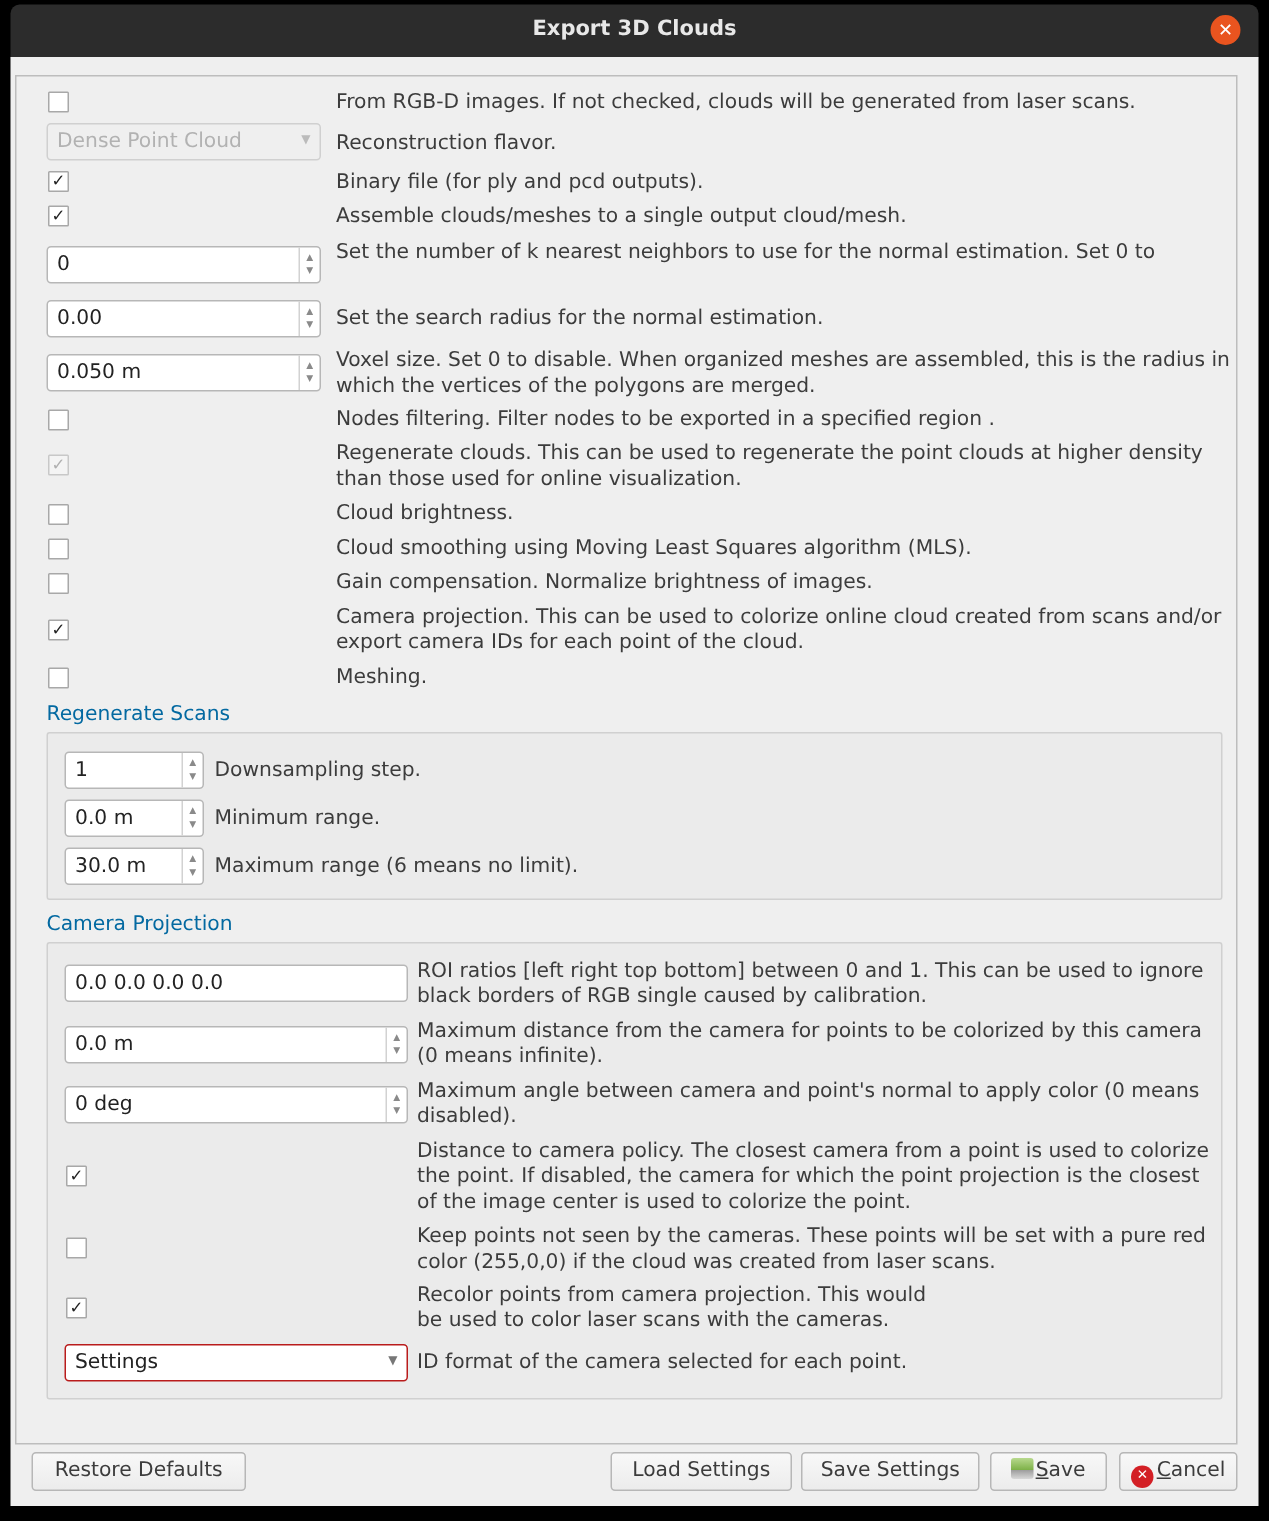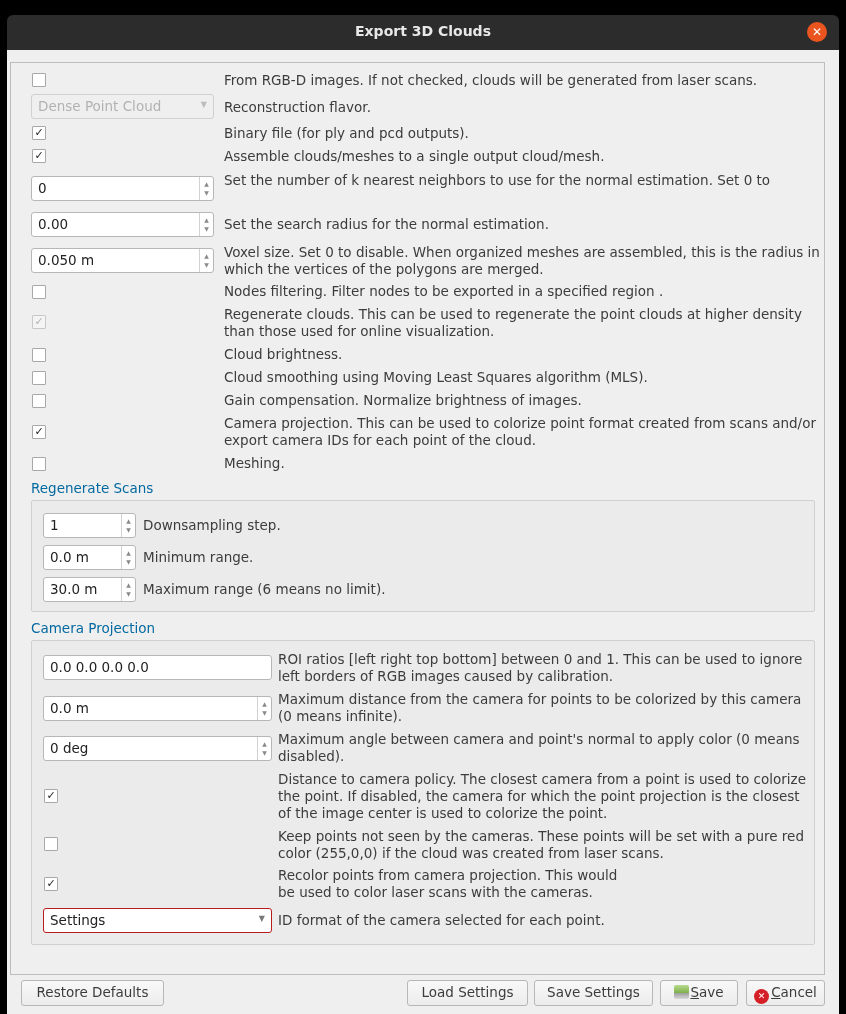--- a/index.html
+++ b/index.html
@@ -1,18 +1,18 @@
 <!DOCTYPE html>
 <html><head>
 <meta charset="utf-8">
 <style>
 *{box-sizing:border-box;margin:0;padding:0}
 html,body{width:846px;height:1014px;background:#000;overflow:hidden}
 body{font-family:"DejaVu Sans","Liberation Sans",sans-serif;font-size:13.5px;color:#3c3c3c;position:relative}
-.win{position:absolute;left:0;top:12px;width:846px;height:998px;background:#000}
+.win{position:absolute;left:0;top:0;width:846px;height:998px;background:#000}
 .titlebar{position:absolute;left:7px;top:3px;width:832px;height:36px;background:#2c2c2c;border-radius:6px 6px 0 0;color:#e8e8e8;font-weight:bold;font-size:14px;text-align:center;line-height:33px}
 .closebtn{position:absolute;right:12px;top:7px;width:20px;height:20px;border-radius:50%;background:#e9541f;color:#fff;font-size:12px;line-height:20px;text-align:center;font-weight:normal}
 .body{position:absolute;left:7px;top:38px;width:832px;height:966px;background:#efefef}
 .panel{position:absolute;left:3px;top:12px;width:815px;height:913px;border:1px solid #bdbdbd;background:#efefef}
 .lbl{position:absolute;left:213px;line-height:17px;color:#3c3c3c}
 .cb{position:absolute;width:14px;height:14px;border:1px solid #a8a8a8;background:#fff;border-radius:1px;font-size:11px;line-height:12px;text-align:center;color:#222}
 .cb.dis{background:#f4f4f4;color:#b0b0b0;border-color:#c8c8c8}
 .spin{position:absolute;height:25px;border:1px solid #b7b7b7;border-radius:3px;background:#fff}
 .spin .val{position:absolute;left:6px;top:3px;line-height:17px;color:#222}
 .spin .arr{position:absolute;right:0;top:0;width:14px;height:23px;border-left:1px solid #d2d2d2;font-size:6px;color:#8a8a8a;text-align:center;line-height:9px;padding-top:2px}
@@ -92,21 +92,21 @@
       <div class="lbl" style="top:283px">Cloud brightness.</div>
 
       <div class="cb" style="left:21px;top:308px"></div>
       <div class="lbl" style="top:306px">Cloud smoothing using Moving Least Squares algorithm (MLS).</div>
 
       <div class="cb" style="left:21px;top:331px"></div>
       <div class="lbl" style="top:329px">Gain compensation. Normalize brightness of images.</div>
 
       <div class="cb" style="left:21px;top:362px">✓</div>
       <div class="lbl" style="top:352px">
-        <div>Camera projection. This can be used to colorize point format created from scans and/or</div>
+        <div>Camera projection. This can be used to colorize online cloud created from scans and/or</div>
         <div>export camera IDs for each point of the cloud.</div>
       </div>
 
       <div class="cb" style="left:21px;top:394px"></div>
       <div class="lbl" style="top:392px">Meshing.</div>
 
       <div class="group-title" style="top:417px">Regenerate Scans</div>
       <div class="group" style="top:437px;height:112px">
         <div class="spin" style="left:11px;top:12px;width:93px">
           <span class="val">1</span>
@@ -127,21 +127,21 @@
         <div class="lbl" style="left:111px;top:80px">Maximum range (6 means no limit).</div>
       </div>
 
       <div class="group-title" style="top:557px">Camera Projection</div>
       <div class="group" style="top:577px;height:305px">
         <div class="spin" style="left:11px;top:14px;width:229px">
           <span class="val">0.0 0.0 0.0 0.0</span>
         </div>
         <div class="lbl" style="left:246px;top:10px">
           <div>ROI ratios [left right top bottom] between 0 and 1. This can be used to ignore</div>
-          <div>left borders of RGB images caused by calibration.</div>
+          <div>black borders of RGB single caused by calibration.</div>
         </div>
 
         <div class="spin" style="left:11px;top:55px;width:229px">
           <span class="val">0.0 m</span>
           <span class="arr">▲<br>▼</span>
         </div>
         <div class="lbl" style="left:246px;top:50px">
           <div>Maximum distance from the camera for points to be colorized by this camera</div>
           <div>(0 means infinite).</div>
         </div>

